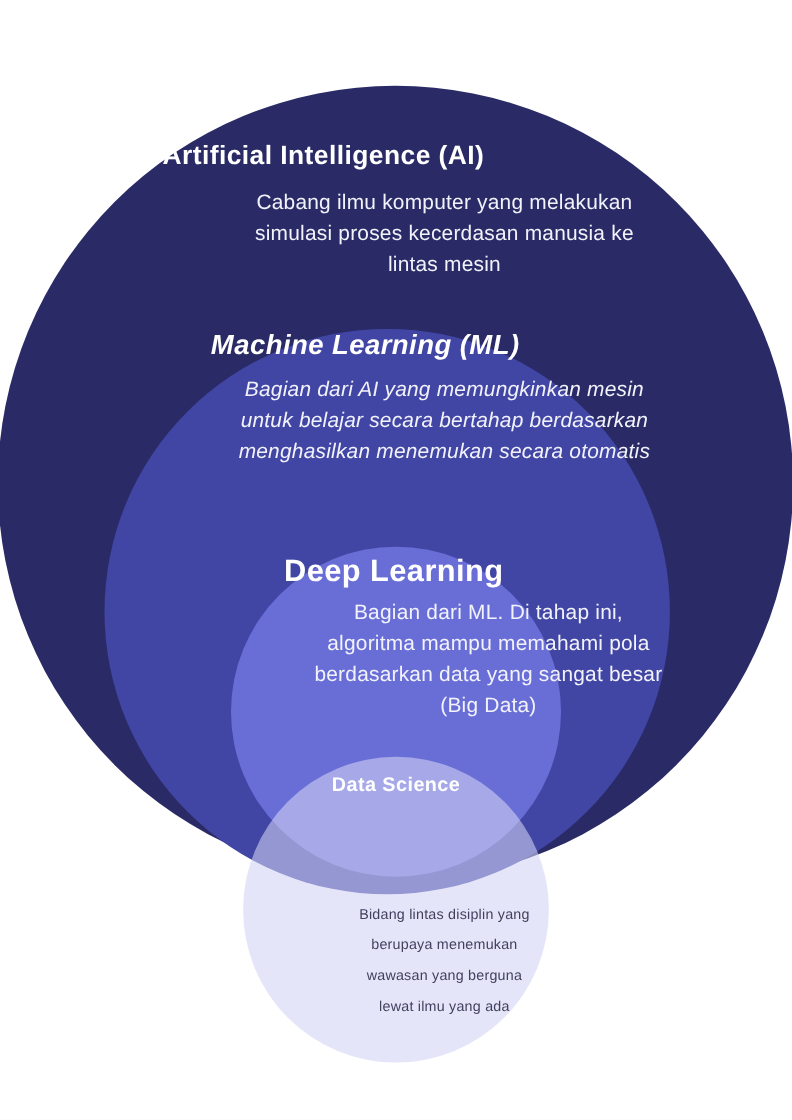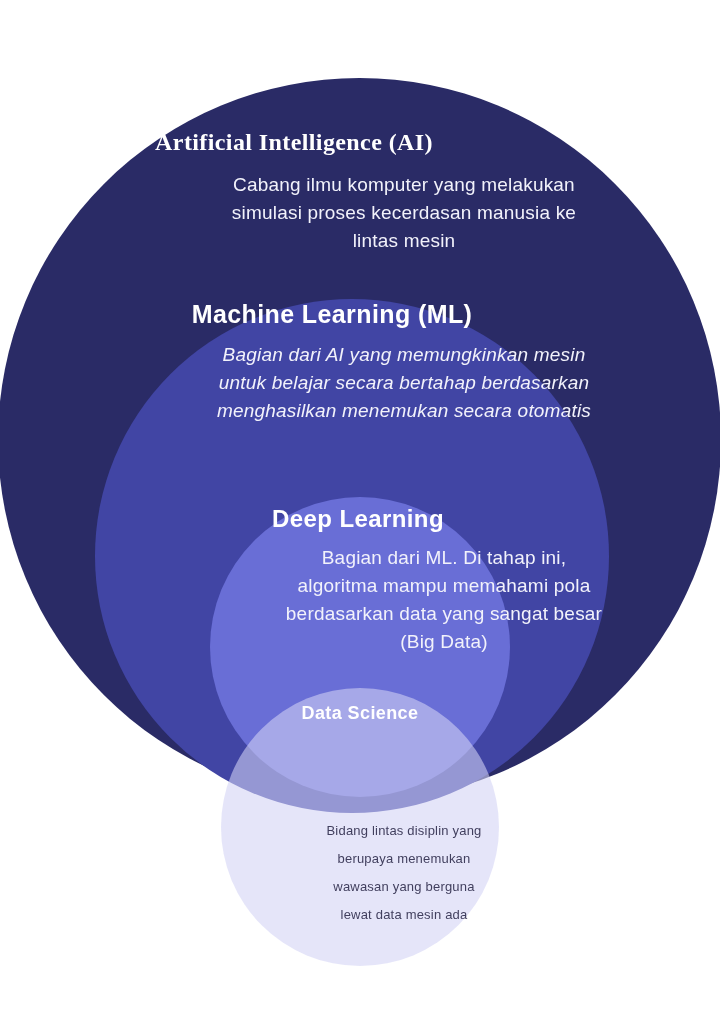--- a/index.html
+++ b/index.html
@@ -56,34 +56,34 @@
     color: #ffffff;
     font-weight: 700;
     letter-spacing: 0.4px;
   }
   .heading-ai {
     left: 0;
     width: 588px;
     top: 128px;
     font-size: 24px;
     line-height: 28px;
-    font-family: Liberation Serif, serif;
   }
   .heading-ml {
     left: 0;
     width: 664px;
     top: 300px;
     font-size: 25px;
     line-height: 28px;
+    font-style: italic;
   }
   .heading-dl {
     left: 0;
     width: 716px;
     top: 505px;
-    font-size: 24px;
+    font-size: 28px;
     line-height: 28px;
   }
   .heading-ds {
     left: 290px;
     width: 140px;
     top: 699px;
     font-size: 18px;
     line-height: 29px;
   }
   .body-text {
@@ -150,16 +150,16 @@
     <div>algoritma mampu memahami pola</div>
     <div>berdasarkan data yang sangat besar</div>
     <div>(Big Data)</div>
   </div>
 
   <div class="label-block heading heading-ds" style="color: rgb(255, 255, 255);">Data Science</div>
   <div class="label-block body-text body-ds" style="color: rgb(65, 63, 94);">
     <div>Bidang lintas disiplin yang</div>
     <div>berupaya menemukan</div>
     <div>wawasan yang berguna</div>
-    <div>lewat data mesin ada</div>
+    <div>lewat ilmu yang ada</div>
   </div>
 
 </div>
 
 </body></html>

